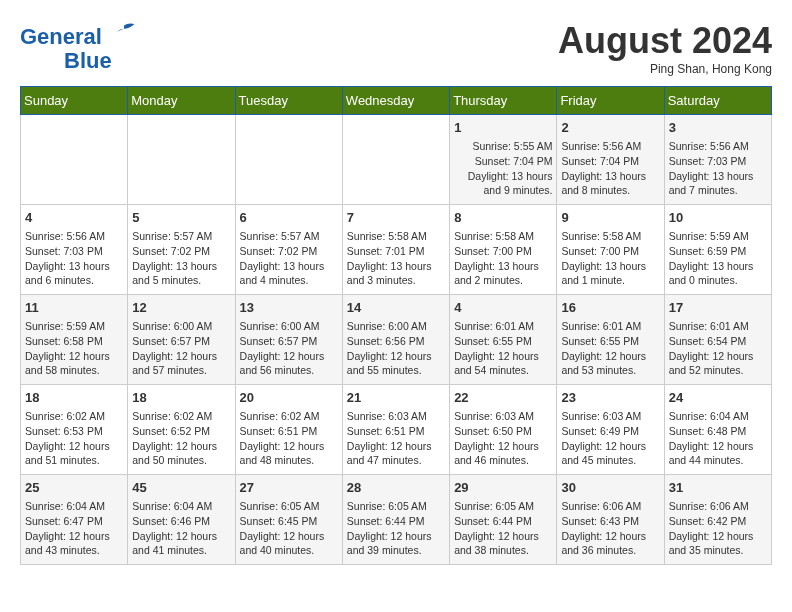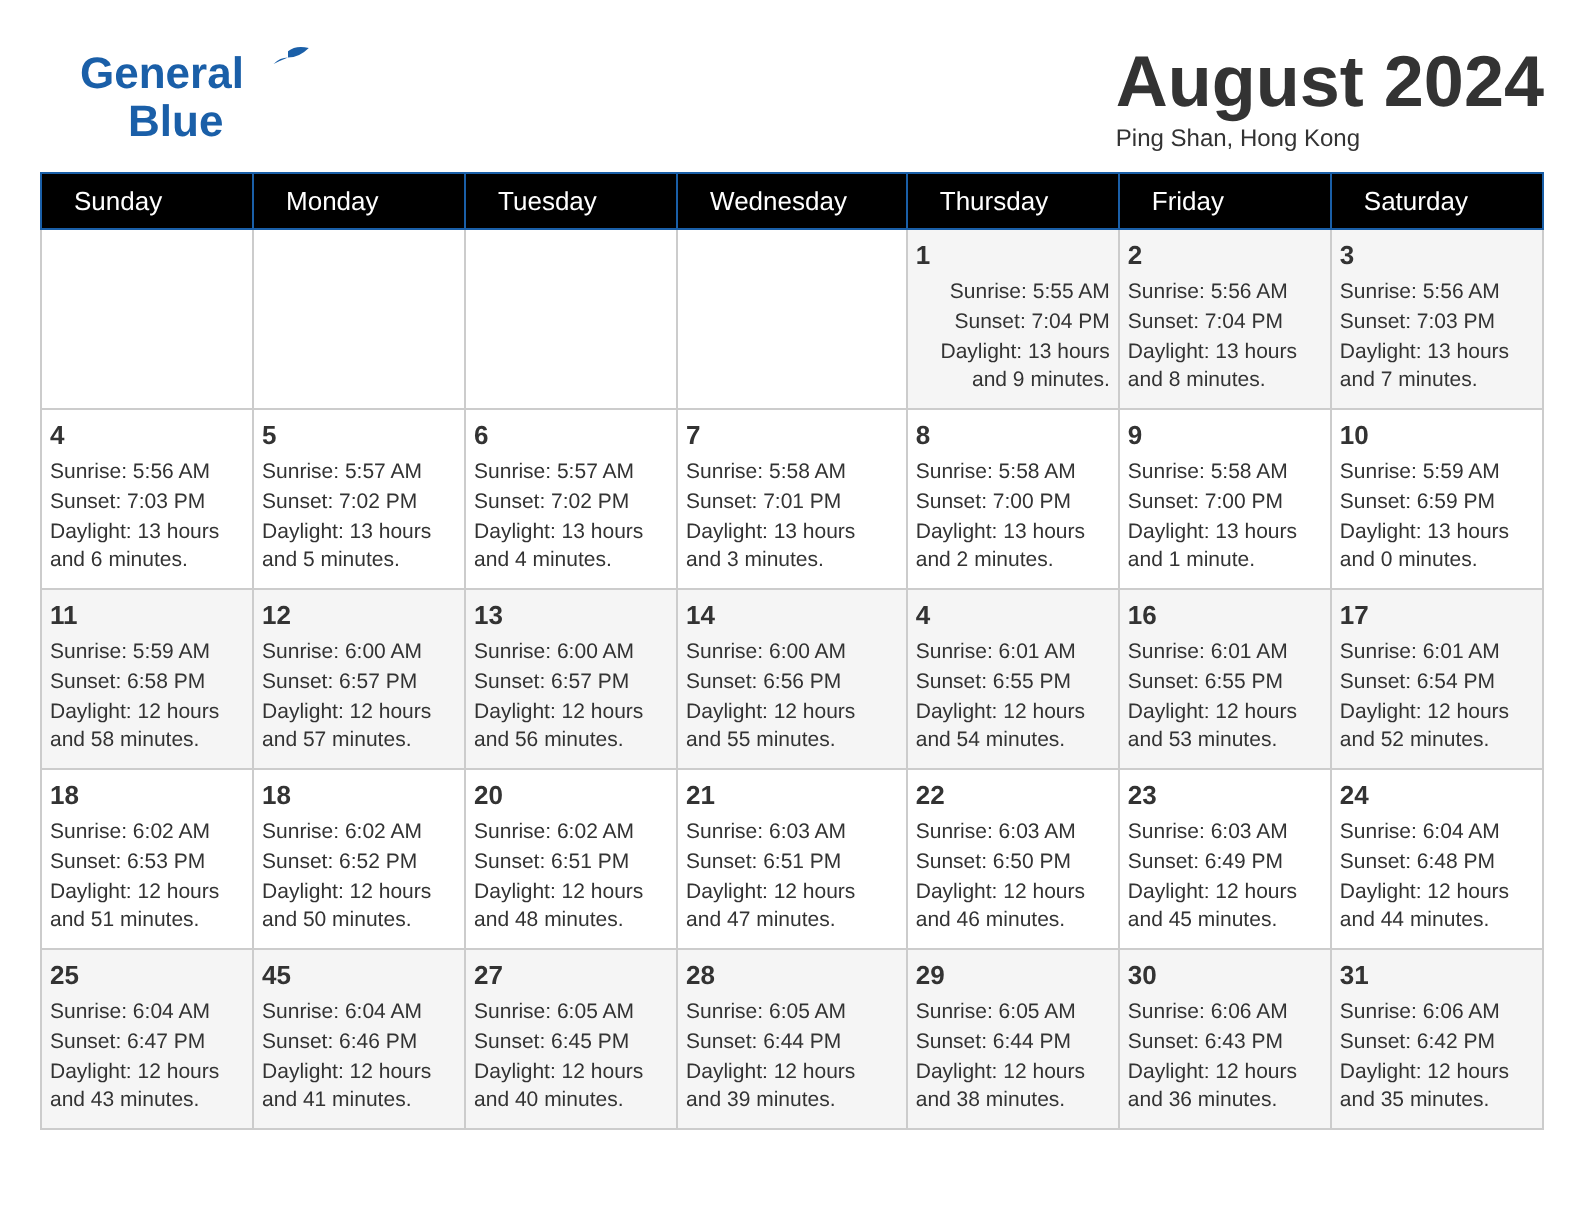--- a/index.html
+++ b/index.html
@@ -28,40 +28,40 @@
     }
     .logo-text span {
       color: #1a5fa8;
     }
     .logo-icon {
       width: 24px;
       height: 24px;
       margin-left: 4px;
     }
     .title-block {
-      text-align: left;
+      text-align: right;
     }
     .month-title {
       font-size: 36px;
       font-weight: bold;
       color: #333;
     }
     .subtitle {
       font-size: 12px;
       color: #333;
     }
     table {
       width: 100%;
       border-collapse: collapse;
       font-size: 11px;
     }
     thead tr th {
-      background-color: #000000;
+      background-color: #4d7c0f;
       color: #fff;
-      padding: 6px 16px;
+      padding: 6px 3px;
       text-align: left;
       font-size: 13px;
       font-weight: normal;
       border: 1px solid #1a5fa8;
     }
     tbody tr td {
       border: 1px solid #ccc;
       vertical-align: top;
       padding: 4px 4px;
       height: 90px;
@@ -84,21 +84,21 @@
     .empty-cell {
       background: #fff !important;
     }
   </style>
 </head>
 <body>
 
 <div class="header">
   <div class="logo">
     <div>
-      <div style="display:flex;align-items:center;margin-left:20px;">
+      <div style="display:flex;align-items:center;">
         <div class="logo-text">
           <span>General</span>
           <svg class="logo-icon" viewBox="0 0 30 24">
             <path d="M15 4 Q20 0 28 2 Q22 8 15 8 Q20 4 24 4 Q20 6 15 8Z" fill="#1a5fa8"></path>
             <path d="M15 8 Q10 8 6 12 Q10 10 15 8Z" fill="#1a5fa8"></path>
           </svg>
         </div>
       </div>
       <div class="logo-text" style="color:#1a5fa8;font-size:22px;margin-left:44px;">
         <span>Blue</span>

